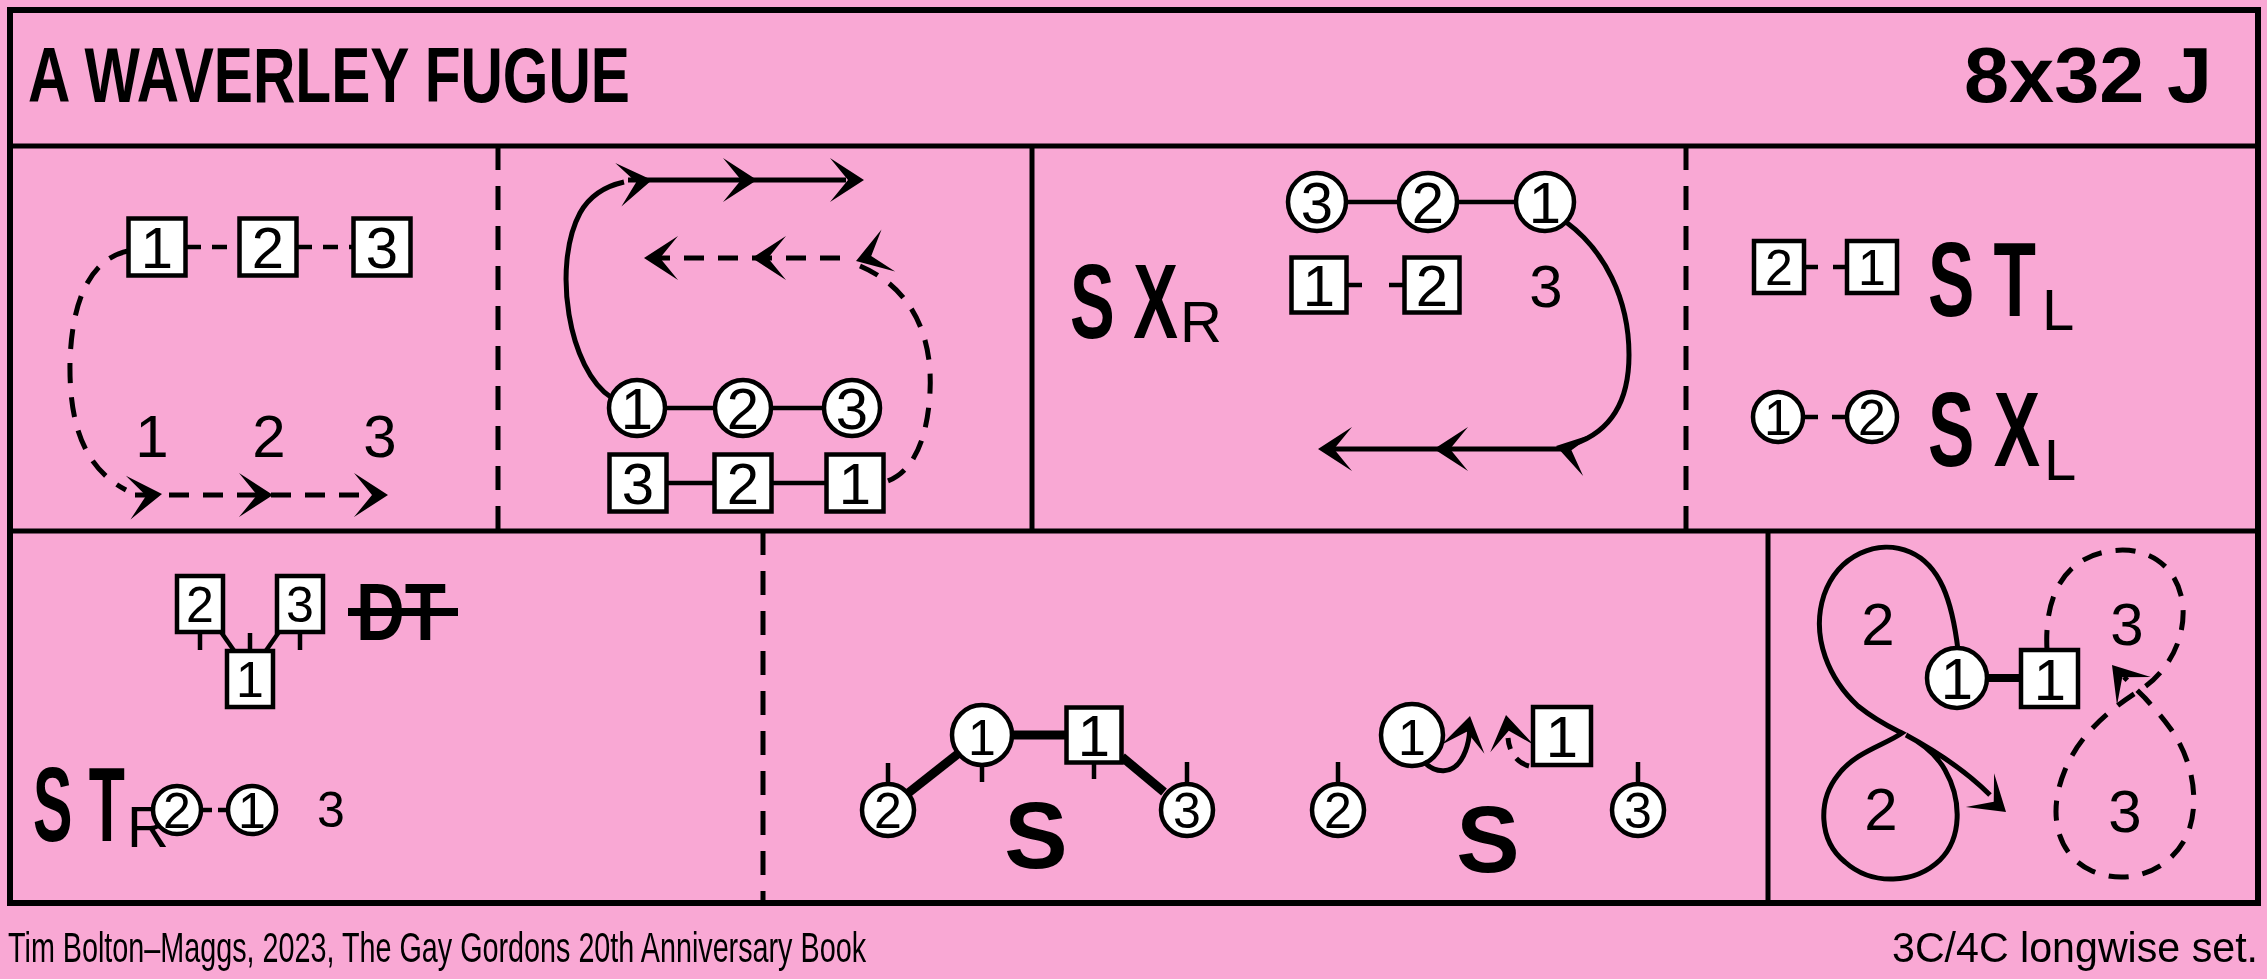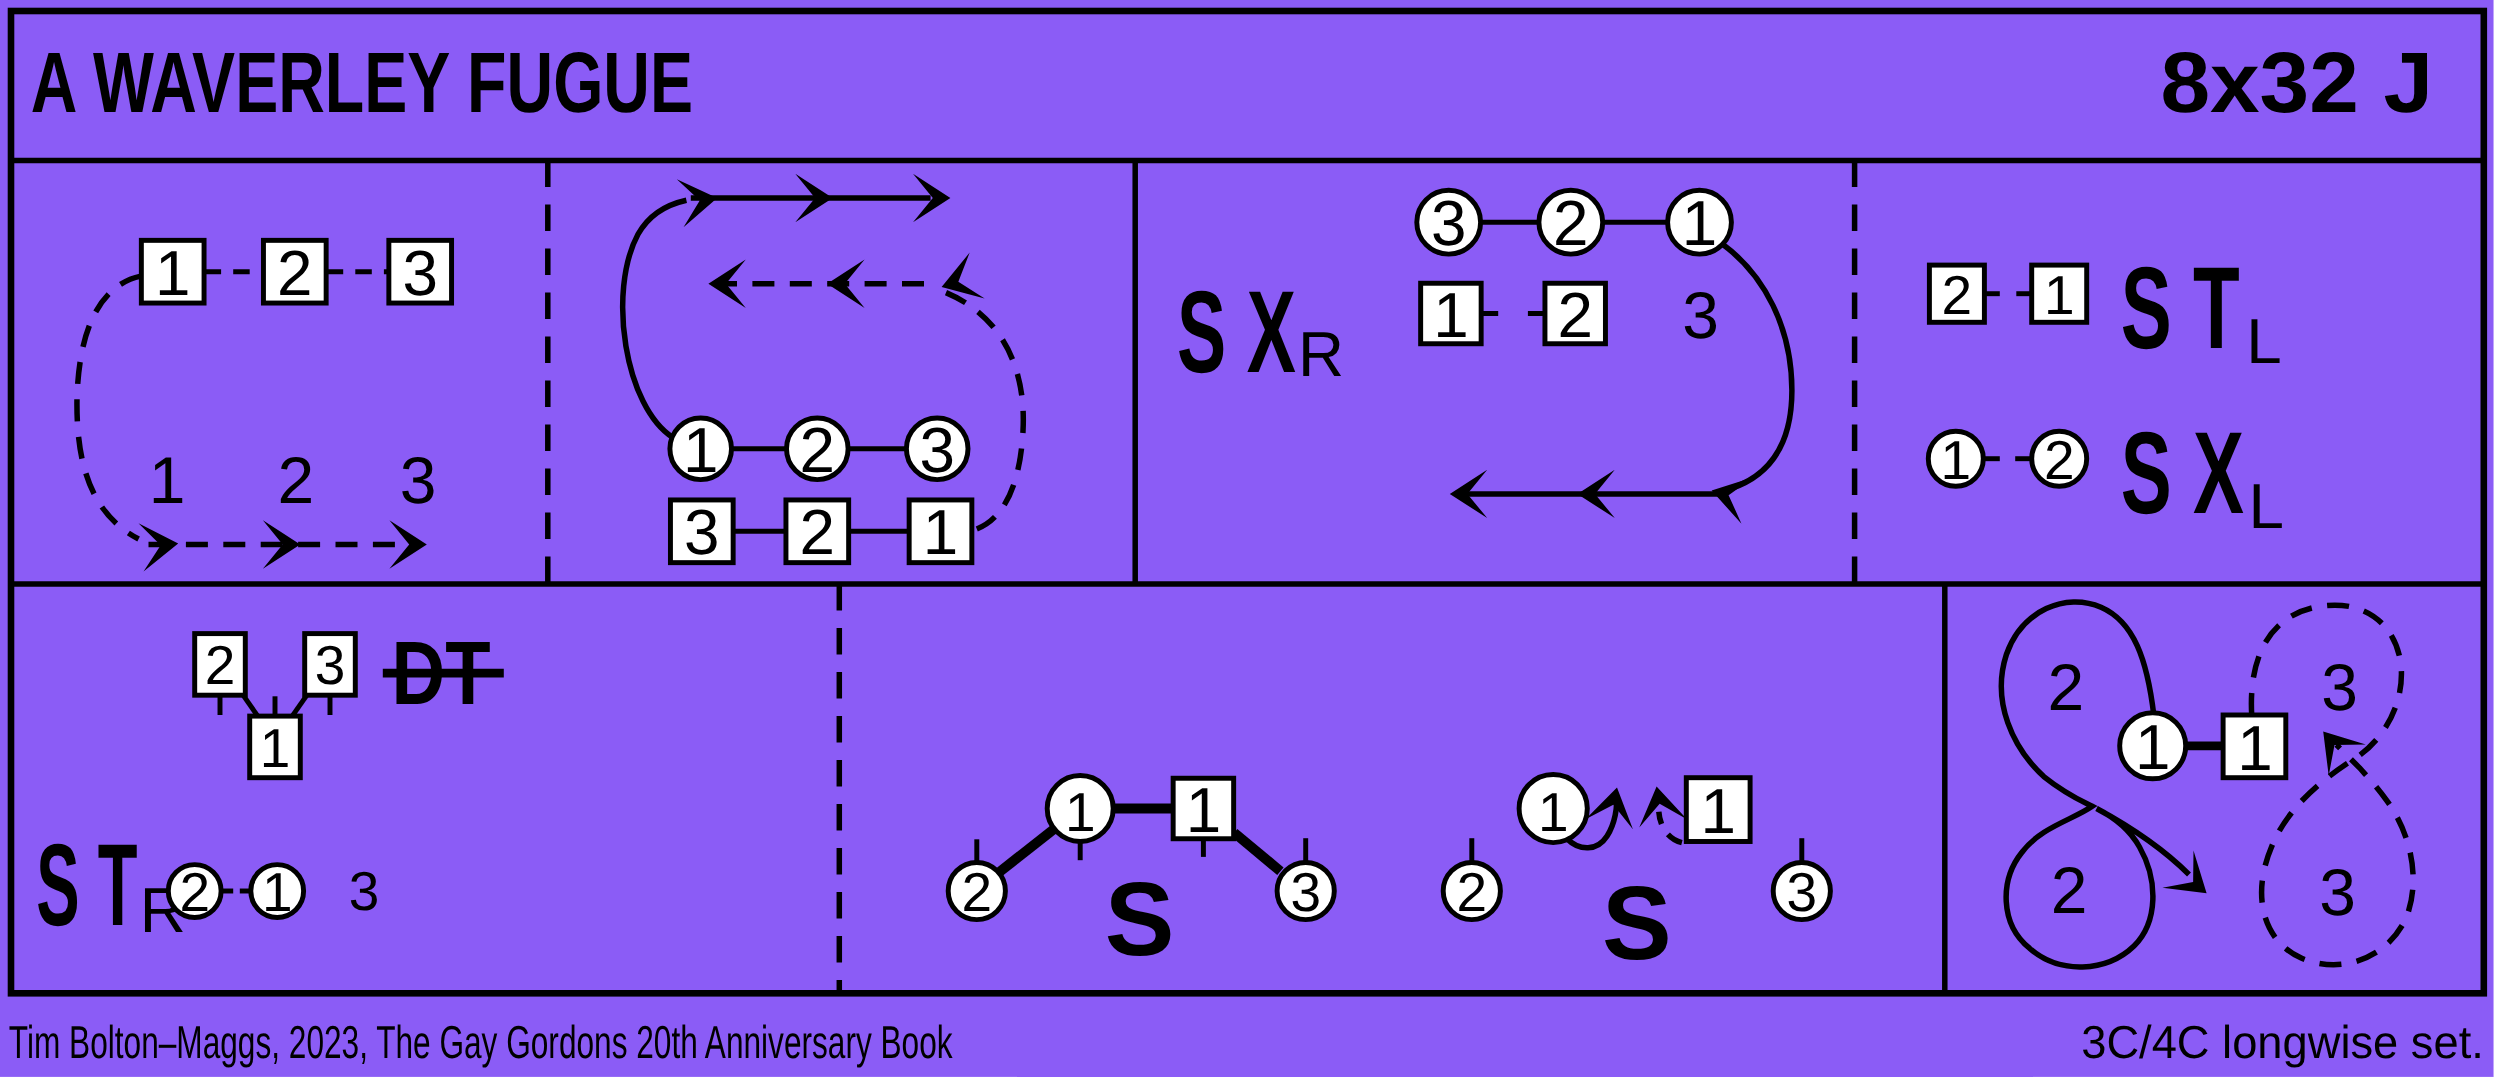--- a/index.html
+++ b/index.html
@@ -1,16 +1,16 @@
 <!DOCTYPE html>
 <html><head>
 <meta charset="utf-8">
 <style>
   html,body{margin:0;padding:0;background:#ffffff;}
-  .page{width:2267px;height:979px;background:#8b5cf6;font-family:"Liberation Sans",sans-serif;position:relative;}
+  .page{width:2267px;height:979px;background:#f9a8d4;font-family:"Liberation Sans",sans-serif;position:relative;}
   svg{display:block;}
   text{fill:#000000;}
   .sym{fill:#ffffff;stroke:#000000;stroke-width:4.5;}
   .ln{fill:none;stroke:#000000;stroke-width:4.5;stroke-linecap:butt;}
   .ln5{fill:none;stroke:#000000;stroke-width:5;stroke-linecap:butt;}
   .ln6{fill:none;stroke:#000000;stroke-width:6;}
   .ln8{fill:none;stroke:#000000;stroke-width:8;}
   .thick{fill:none;stroke:#000000;stroke-width:9;}
   .dDiv{stroke-dasharray:24 16;}
   .d1{stroke-dasharray:20 14;}

